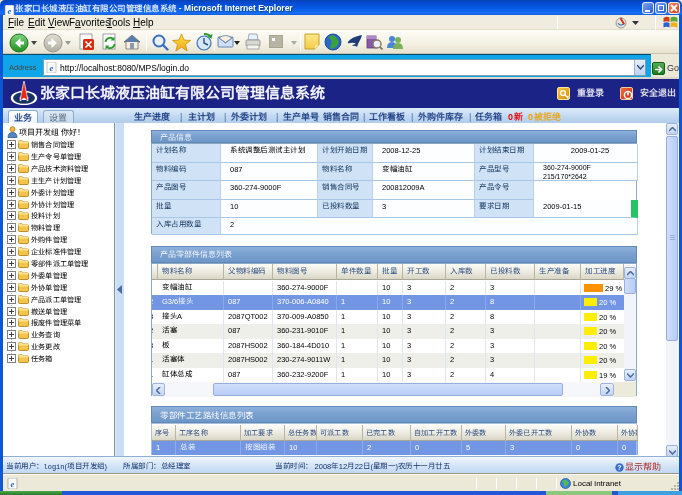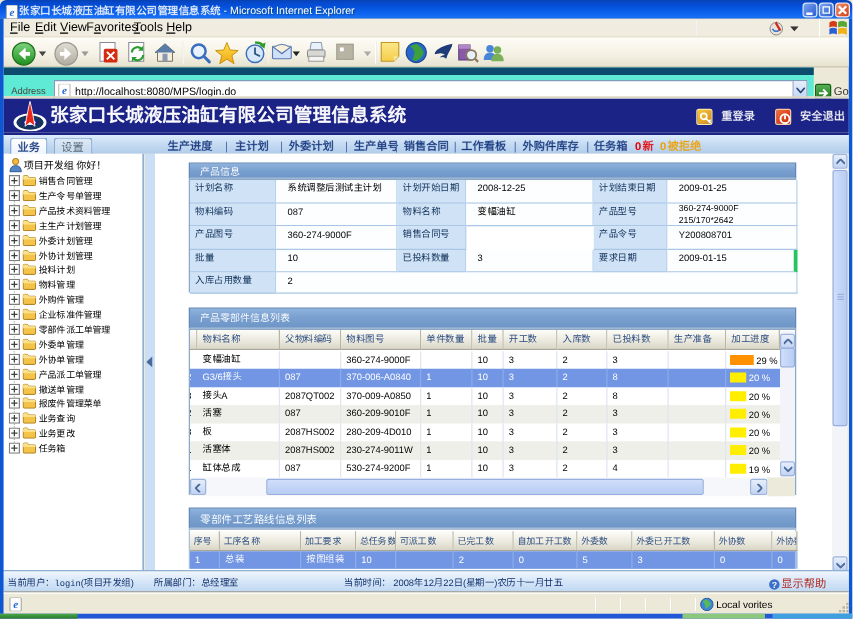--- a/index.html
+++ b/index.html
@@ -3,32 +3,32 @@
 *{margin:0;padding:0;box-sizing:border-box}
 html,body{width:682px;height:495px;overflow:hidden}
 body{font-family:"Liberation Sans",sans-serif;background:#ece9d8;position:relative}
 svg.g{width:1em;height:1em;display:inline-block;vertical-align:-0.12em;fill:currentColor;overflow:visible}
 .bd svg.g{stroke:currentColor;stroke-width:28px}
 .bd2 svg.g{stroke:currentColor;stroke-width:45px}
 .abs{position:absolute}
 
 #tbar{position:absolute;left:0;top:0;width:682px;height:15px;border-radius:5px 5px 0 0;
 background:linear-gradient(180deg,#0742b4 0%,#0549cc 15%,#0553dd 40%,#0b60ec 65%,#156cf4 85%,#1a6ff2 93%,#0d55d0 100%)}
-#tbar .ttl{position:absolute;left:15px;top:3px;color:#fff;font-size:8.5px;font-weight:normal;white-space:nowrap;text-shadow:1px 1px 1px #0338;letter-spacing:0}
+#tbar .ttl{position:absolute;left:15px;top:3px;color:#fff;font-size:8.5px;font-weight:bold;white-space:nowrap;text-shadow:1px 1px 1px #0338;letter-spacing:0}
 .wbtn{position:absolute;top:2px;width:12px;height:12px;border-radius:3px;border:1px solid #ffffffcc}
 
 #menu{position:absolute;left:3px;top:15px;width:676px;height:15px;background:#f0ede0;border-bottom:1px solid #e2ddc8}
 #menu .mi{position:absolute;top:2px;font-size:10px;color:#000}
 
 #tool{position:absolute;left:3px;top:30px;width:676px;height:24px;
 background:linear-gradient(180deg,#fdfcf6 0%,#f4f1e4 60%,#e7e3d0 100%);border-bottom:1px solid #c8c4ae}
 .tico{position:absolute;top:3px}
 .tsep{position:absolute;top:3px;width:1px;height:18px;background:#c9c5b0;border-right:1px solid #fff}
 
-#addr{position:absolute;left:3px;top:54px;width:648px;height:23px;background:#5eead4;border-top:6px solid #0c4a6e}
+#addr{position:absolute;left:3px;top:54px;width:648px;height:23px;background:#0ea5e9;border-top:1px solid #0c4a6e}
 #addr .lbl{position:absolute;left:6px;top:8px;font-size:7.5px;color:#4a463a}
 #ainput{position:absolute;left:40px;top:4px;width:603px;height:17px;background:#fff;border:1px solid #7f9db9}
 #ainput .url{position:absolute;left:16px;top:3px;font-size:8.5px;color:#000;white-space:nowrap}
 #adrop{position:absolute;right:0;top:0;width:11px;height:15px;background:linear-gradient(180deg,#e6eefc,#c0d3f2);border-left:1px solid #9ab0d0}
 #gobtn{position:absolute;left:649px;top:7px;width:13px;height:13px;border-radius:2px;background:linear-gradient(180deg,#55b055,#1d7a1d);border:1px solid #156015}
 
 #phead{position:absolute;left:3px;top:79px;width:676px;height:27px;background:#1c2386}
 #phead .t{position:absolute;left:37px;top:5px;color:#fff;font-size:15px;font-weight:bold;white-space:nowrap}
 #phead .r{position:absolute;top:9px;color:#fff;font-size:9px;font-weight:bold;white-space:nowrap}
 .hico{position:absolute;top:8px;width:13px;height:13px;border-radius:2px}
@@ -1100,21 +1100,21 @@
         <use href="#g36"></use>
       </svg><svg class="g" viewBox="0 0 1000 1000">
         <use href="#g101"></use>
       </svg><svg class="g" viewBox="0 0 1000 1000">
         <use href="#g102"></use>
       </svg><svg class="g" viewBox="0 0 1000 1000">
         <use href="#g99"></use>
       </svg><svg class="g" viewBox="0 0 1000 1000">
         <use href="#g100"></use>
       </svg></div>
-    <div class="c" style="left:382px;top:0px;width:104px;height:19px;background:#fdfeff;color:#000;border-right:1px solid #b8d2ec;border-bottom:1px solid #a9c6e4;padding-left:9px;">2009-01-25</div>
+    <div class="c" style="left:382px;top:0px;width:104px;height:19px;background:#fdfeff;color:#000;border-right:1px solid #b8d2ec;border-bottom:1px solid #a9c6e4;padding-left:9px;text-align:center;">2009-01-25</div>
     <div class="c" style="left:0px;top:19px;width:69px;height:18px;background:#cfe2f6;color:#16365e;border-right:1px solid #b8d2ec;border-bottom:1px solid #a9c6e4;"><svg class="g" viewBox="0 0 1000 1000">
         <use href="#g75"></use>
       </svg><svg class="g" viewBox="0 0 1000 1000">
         <use href="#g72"></use>
       </svg><svg class="g" viewBox="0 0 1000 1000">
         <use href="#g103"></use>
       </svg><svg class="g" viewBox="0 0 1000 1000">
         <use href="#g104"></use>
       </svg></div>
     <div class="c" style="left:69px;top:19px;width:97px;height:18px;background:#fdfeff;color:#000;border-right:1px solid #b8d2ec;border-bottom:1px solid #a9c6e4;padding-left:9px;">087</div>
@@ -1160,30 +1160,30 @@
         <use href="#g41"></use>
       </svg><svg class="g" viewBox="0 0 1000 1000">
         <use href="#g42"></use>
       </svg><svg class="g" viewBox="0 0 1000 1000">
         <use href="#g43"></use>
       </svg><svg class="g" viewBox="0 0 1000 1000">
         <use href="#g44"></use>
       </svg><svg class="g" viewBox="0 0 1000 1000">
         <use href="#g40"></use>
       </svg></div>
+    <div class="c" style="left:221px;top:37px;width:102px;height:19px;background:#fdfeff;color:#000;border-right:1px solid #b8d2ec;border-bottom:1px solid #a9c6e4;padding-left:9px;">200812009A</div>
     <div class="c" style="left:323px;top:37px;width:59px;height:19px;background:#cfe2f6;color:#16365e;border-right:1px solid #b8d2ec;border-bottom:1px solid #a9c6e4;"><svg class="g" viewBox="0 0 1000 1000">
         <use href="#g31"></use>
       </svg><svg class="g" viewBox="0 0 1000 1000">
         <use href="#g68"></use>
       </svg><svg class="g" viewBox="0 0 1000 1000">
         <use href="#g67"></use>
       </svg><svg class="g" viewBox="0 0 1000 1000">
         <use href="#g40"></use>
       </svg></div>
-    <div class="c" style="left:382px;top:37px;width:104px;height:19px;background:#fdfeff;color:#000;border-right:1px solid #b8d2ec;border-bottom:1px solid #a9c6e4;padding-left:9px;">Y200808701</div>
     <div class="c" style="left:0px;top:56px;width:69px;height:18px;background:#cfe2f6;color:#16365e;border-right:1px solid #b8d2ec;border-bottom:1px solid #a9c6e4;"><svg class="g" viewBox="0 0 1000 1000">
         <use href="#g109"></use>
       </svg><svg class="g" viewBox="0 0 1000 1000">
         <use href="#g110"></use>
       </svg></div>
     <div class="c" style="left:69px;top:56px;width:97px;height:18px;background:#fdfeff;color:#000;border-right:1px solid #b8d2ec;border-bottom:1px solid #a9c6e4;padding-left:9px;">10</div>
     <div class="c" style="left:166px;top:56px;width:55px;height:18px;background:#cfe2f6;color:#16365e;border-right:1px solid #b8d2ec;border-bottom:1px solid #a9c6e4;"><svg class="g" viewBox="0 0 1000 1000">
         <use href="#g111"></use>
       </svg><svg class="g" viewBox="0 0 1000 1000">
         <use href="#g74"></use>
@@ -1197,21 +1197,21 @@
     <div class="c" style="left:221px;top:56px;width:102px;height:18px;background:#fdfeff;color:#000;border-right:1px solid #b8d2ec;border-bottom:1px solid #a9c6e4;padding-left:9px;">3</div>
     <div class="c" style="left:323px;top:56px;width:59px;height:18px;background:#cfe2f6;color:#16365e;border-right:1px solid #b8d2ec;border-bottom:1px solid #a9c6e4;"><svg class="g" viewBox="0 0 1000 1000">
         <use href="#g113"></use>
       </svg><svg class="g" viewBox="0 0 1000 1000">
         <use href="#g114"></use>
       </svg><svg class="g" viewBox="0 0 1000 1000">
         <use href="#g99"></use>
       </svg><svg class="g" viewBox="0 0 1000 1000">
         <use href="#g100"></use>
       </svg></div>
-    <div class="c" style="left:382px;top:56px;width:104px;height:18px;background:#fdfeff;color:#000;border-right:3px solid #22c55e;border-bottom:1px solid #a9c6e4;padding-left:9px;">2009-01-15</div>
+    <div class="c" style="left:382px;top:56px;width:104px;height:18px;background:#fdfeff;color:#000;border-right:7px solid #22c55e;border-bottom:1px solid #a9c6e4;padding-left:9px;">2009-01-15</div>
     <div class="c" style="left:0px;top:74px;width:69px;height:16.5px;background:#cfe2f6;color:#16365e;border-right:1px solid #b8d2ec;border-bottom:1px solid #a9c6e4;"><svg class="g" viewBox="0 0 1000 1000">
         <use href="#g115"></use>
       </svg><svg class="g" viewBox="0 0 1000 1000">
         <use href="#g51"></use>
       </svg><svg class="g" viewBox="0 0 1000 1000">
         <use href="#g116"></use>
       </svg><svg class="g" viewBox="0 0 1000 1000">
         <use href="#g117"></use>
       </svg><svg class="g" viewBox="0 0 1000 1000">
         <use href="#g112"></use>
@@ -1390,39 +1390,39 @@
       </div>
     </div>
     <div class="row" style="top:60.0px;height:14.5px;background:#efefea;color:#000">
       <div class="c" style="left:0px;top:0;width:6px;height:14.5px;padding-left:2px"><span style="margin-left:-5px;display:inline-block">2</span></div>
       <div class="c" style="left:6px;top:0;width:66px;height:14.5px;border-right:1px solid #e0e6f0;"><svg class="g" viewBox="0 0 1000 1000">
           <use href="#g125"></use>
         </svg><svg class="g" viewBox="0 0 1000 1000">
           <use href="#g126"></use>
         </svg></div>
       <div class="c" style="left:72px;top:0;width:49px;height:14.5px;border-right:1px solid #e0e6f0;">087</div>
-      <div class="c" style="left:121px;top:0;width:64px;height:14.5px;border-right:1px solid #e0e6f0;">360-209-9010F</div>
+      <div class="c" style="left:121px;top:0;width:64px;height:14.5px;border-right:1px solid #e0e6f0;">360-231-9010F</div>
       <div class="c" style="left:185px;top:0;width:41px;height:14.5px;border-right:1px solid #e0e6f0;">1</div>
       <div class="c" style="left:226px;top:0;width:25px;height:14.5px;border-right:1px solid #e0e6f0;">10</div>
       <div class="c" style="left:251px;top:0;width:43px;height:14.5px;border-right:1px solid #e0e6f0;">3</div>
       <div class="c" style="left:294px;top:0;width:40px;height:14.5px;border-right:1px solid #e0e6f0;">2</div>
       <div class="c" style="left:334px;top:0;width:49px;height:14.5px;border-right:1px solid #e0e6f0;">3</div>
       <div class="c" style="left:383px;top:0;width:46px;height:14.5px;border-right:1px solid #e0e6f0;"></div>
       <div class="c" style="left:429px;top:0;width:43px;height:14.5px;padding:0">
         <div style="position:absolute;left:3px;top:3px;width:13px;height:8px;background:#ffee00"></div>
         <span style="position:absolute;left:18px;top:3px;font-size:7.5px">20 %</span>
       </div>
     </div>
     <div class="row" style="top:74.5px;height:14.5px;background:#fff;color:#000">
       <div class="c" style="left:0px;top:0;width:6px;height:14.5px;padding-left:2px"><span style="margin-left:-5px;display:inline-block">3</span></div>
       <div class="c" style="left:6px;top:0;width:66px;height:14.5px;border-right:1px solid #e0e6f0;"><svg class="g" viewBox="0 0 1000 1000">
           <use href="#g48"></use>
         </svg></div>
       <div class="c" style="left:72px;top:0;width:49px;height:14.5px;border-right:1px solid #e0e6f0;">2087HS002</div>
-      <div class="c" style="left:121px;top:0;width:64px;height:14.5px;border-right:1px solid #e0e6f0;">280-209-4D010</div>
+      <div class="c" style="left:121px;top:0;width:64px;height:14.5px;border-right:1px solid #e0e6f0;">360-184-4D010</div>
       <div class="c" style="left:185px;top:0;width:41px;height:14.5px;border-right:1px solid #e0e6f0;">1</div>
       <div class="c" style="left:226px;top:0;width:25px;height:14.5px;border-right:1px solid #e0e6f0;">10</div>
       <div class="c" style="left:251px;top:0;width:43px;height:14.5px;border-right:1px solid #e0e6f0;">3</div>
       <div class="c" style="left:294px;top:0;width:40px;height:14.5px;border-right:1px solid #e0e6f0;">2</div>
       <div class="c" style="left:334px;top:0;width:49px;height:14.5px;border-right:1px solid #e0e6f0;">3</div>
       <div class="c" style="left:383px;top:0;width:46px;height:14.5px;border-right:1px solid #e0e6f0;"></div>
       <div class="c" style="left:429px;top:0;width:43px;height:14.5px;padding:0">
         <div style="position:absolute;left:3px;top:3px;width:13px;height:8px;background:#ffee00"></div>
         <span style="position:absolute;left:18px;top:3px;font-size:7.5px">20 %</span>
       </div>
@@ -1454,21 +1454,21 @@
       <div class="c" style="left:6px;top:0;width:66px;height:14.5px;border-right:1px solid #e0e6f0;"><svg class="g" viewBox="0 0 1000 1000">
           <use href="#g8"></use>
         </svg><svg class="g" viewBox="0 0 1000 1000">
           <use href="#g127"></use>
         </svg><svg class="g" viewBox="0 0 1000 1000">
           <use href="#g128"></use>
         </svg><svg class="g" viewBox="0 0 1000 1000">
           <use href="#g129"></use>
         </svg></div>
       <div class="c" style="left:72px;top:0;width:49px;height:14.5px;border-right:1px solid #e0e6f0;">087</div>
-      <div class="c" style="left:121px;top:0;width:64px;height:14.5px;border-right:1px solid #e0e6f0;">530-274-9200F</div>
+      <div class="c" style="left:121px;top:0;width:64px;height:14.5px;border-right:1px solid #e0e6f0;">360-232-9200F</div>
       <div class="c" style="left:185px;top:0;width:41px;height:14.5px;border-right:1px solid #e0e6f0;">1</div>
       <div class="c" style="left:226px;top:0;width:25px;height:14.5px;border-right:1px solid #e0e6f0;">10</div>
       <div class="c" style="left:251px;top:0;width:43px;height:14.5px;border-right:1px solid #e0e6f0;">3</div>
       <div class="c" style="left:294px;top:0;width:40px;height:14.5px;border-right:1px solid #e0e6f0;">2</div>
       <div class="c" style="left:334px;top:0;width:49px;height:14.5px;border-right:1px solid #e0e6f0;">4</div>
       <div class="c" style="left:383px;top:0;width:46px;height:14.5px;border-right:1px solid #e0e6f0;"></div>
       <div class="c" style="left:429px;top:0;width:43px;height:14.5px;padding:0">
         <div style="position:absolute;left:3px;top:3px;width:13px;height:8px;background:#ffee00"></div>
         <span style="position:absolute;left:18px;top:3px;font-size:7.5px">19 %</span>
       </div>
@@ -1759,21 +1759,21 @@
     <div class="abs" style="left:473px;top:3px;width:1px;height:11px;background:#c0bca8;border-right:1px solid #fff"></div>
     <div class="abs" style="left:493px;top:3px;width:1px;height:11px;background:#c0bca8;border-right:1px solid #fff"></div>
     <div class="abs" style="left:513px;top:3px;width:1px;height:11px;background:#c0bca8;border-right:1px solid #fff"></div>
     <div class="abs" style="left:533px;top:3px;width:1px;height:11px;background:#c0bca8;border-right:1px solid #fff"></div>
     <div class="abs" style="left:553px;top:3px;width:1px;height:11px;background:#c0bca8;border-right:1px solid #fff"></div>
     <svg class="abs" style="left:557px;top:3px" width="11" height="11">
       <circle cx="5.5" cy="5.5" r="5" fill="#3a86d8"></circle>
       <path d="M2 3 Q5 6 4 9 Q7 8 9 5 Q7 2 5 1.5Z" fill="#58b858"></path>
       <circle cx="5.5" cy="5.5" r="5" fill="none" stroke="#2a5a9a" stroke-width="0.8"></circle>
     </svg>
-    <span class="abs" style="left:570px;top:4px;font-size:8px;color:#000">Local vorites</span>
+    <span class="abs" style="left:570px;top:4px;font-size:8px;color:#000">Local intranet</span>
     <svg class="abs" style="left:668px;top:7px" width="8" height="8">
       <g fill="#b8b4a0">
         <rect x="6" y="0" width="2" height="2"></rect>
         <rect x="6" y="3" width="2" height="2"></rect>
         <rect x="3" y="3" width="2" height="2"></rect>
         <rect x="6" y="6" width="2" height="2"></rect>
         <rect x="3" y="6" width="2" height="2"></rect>
         <rect x="0" y="6" width="2" height="2"></rect>
       </g>
     </svg>

